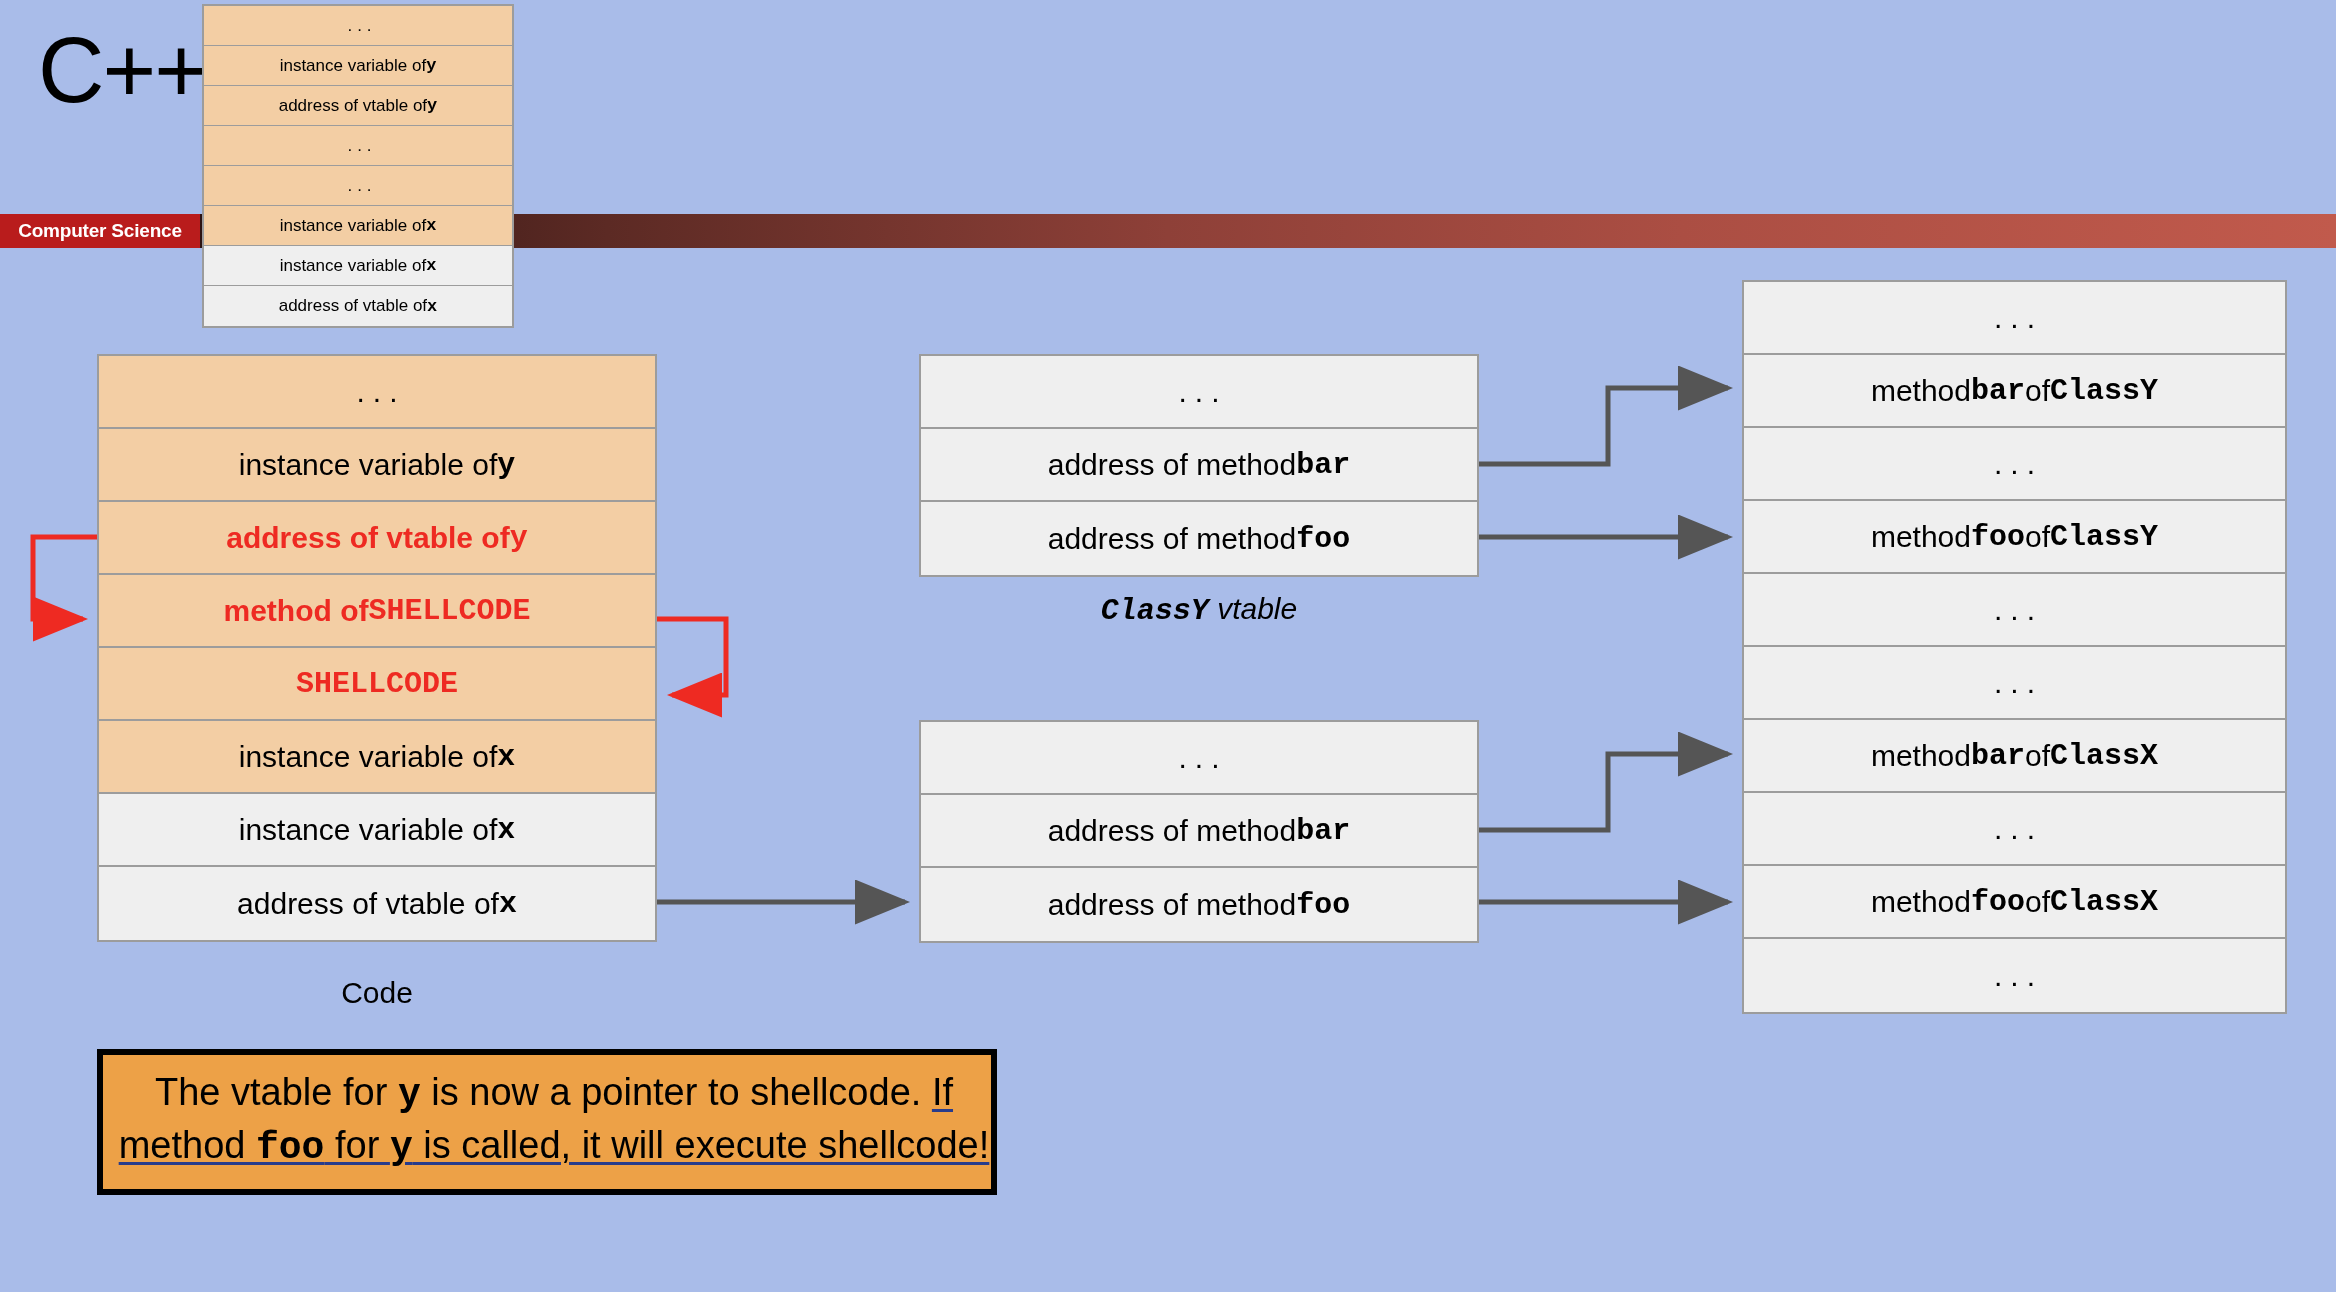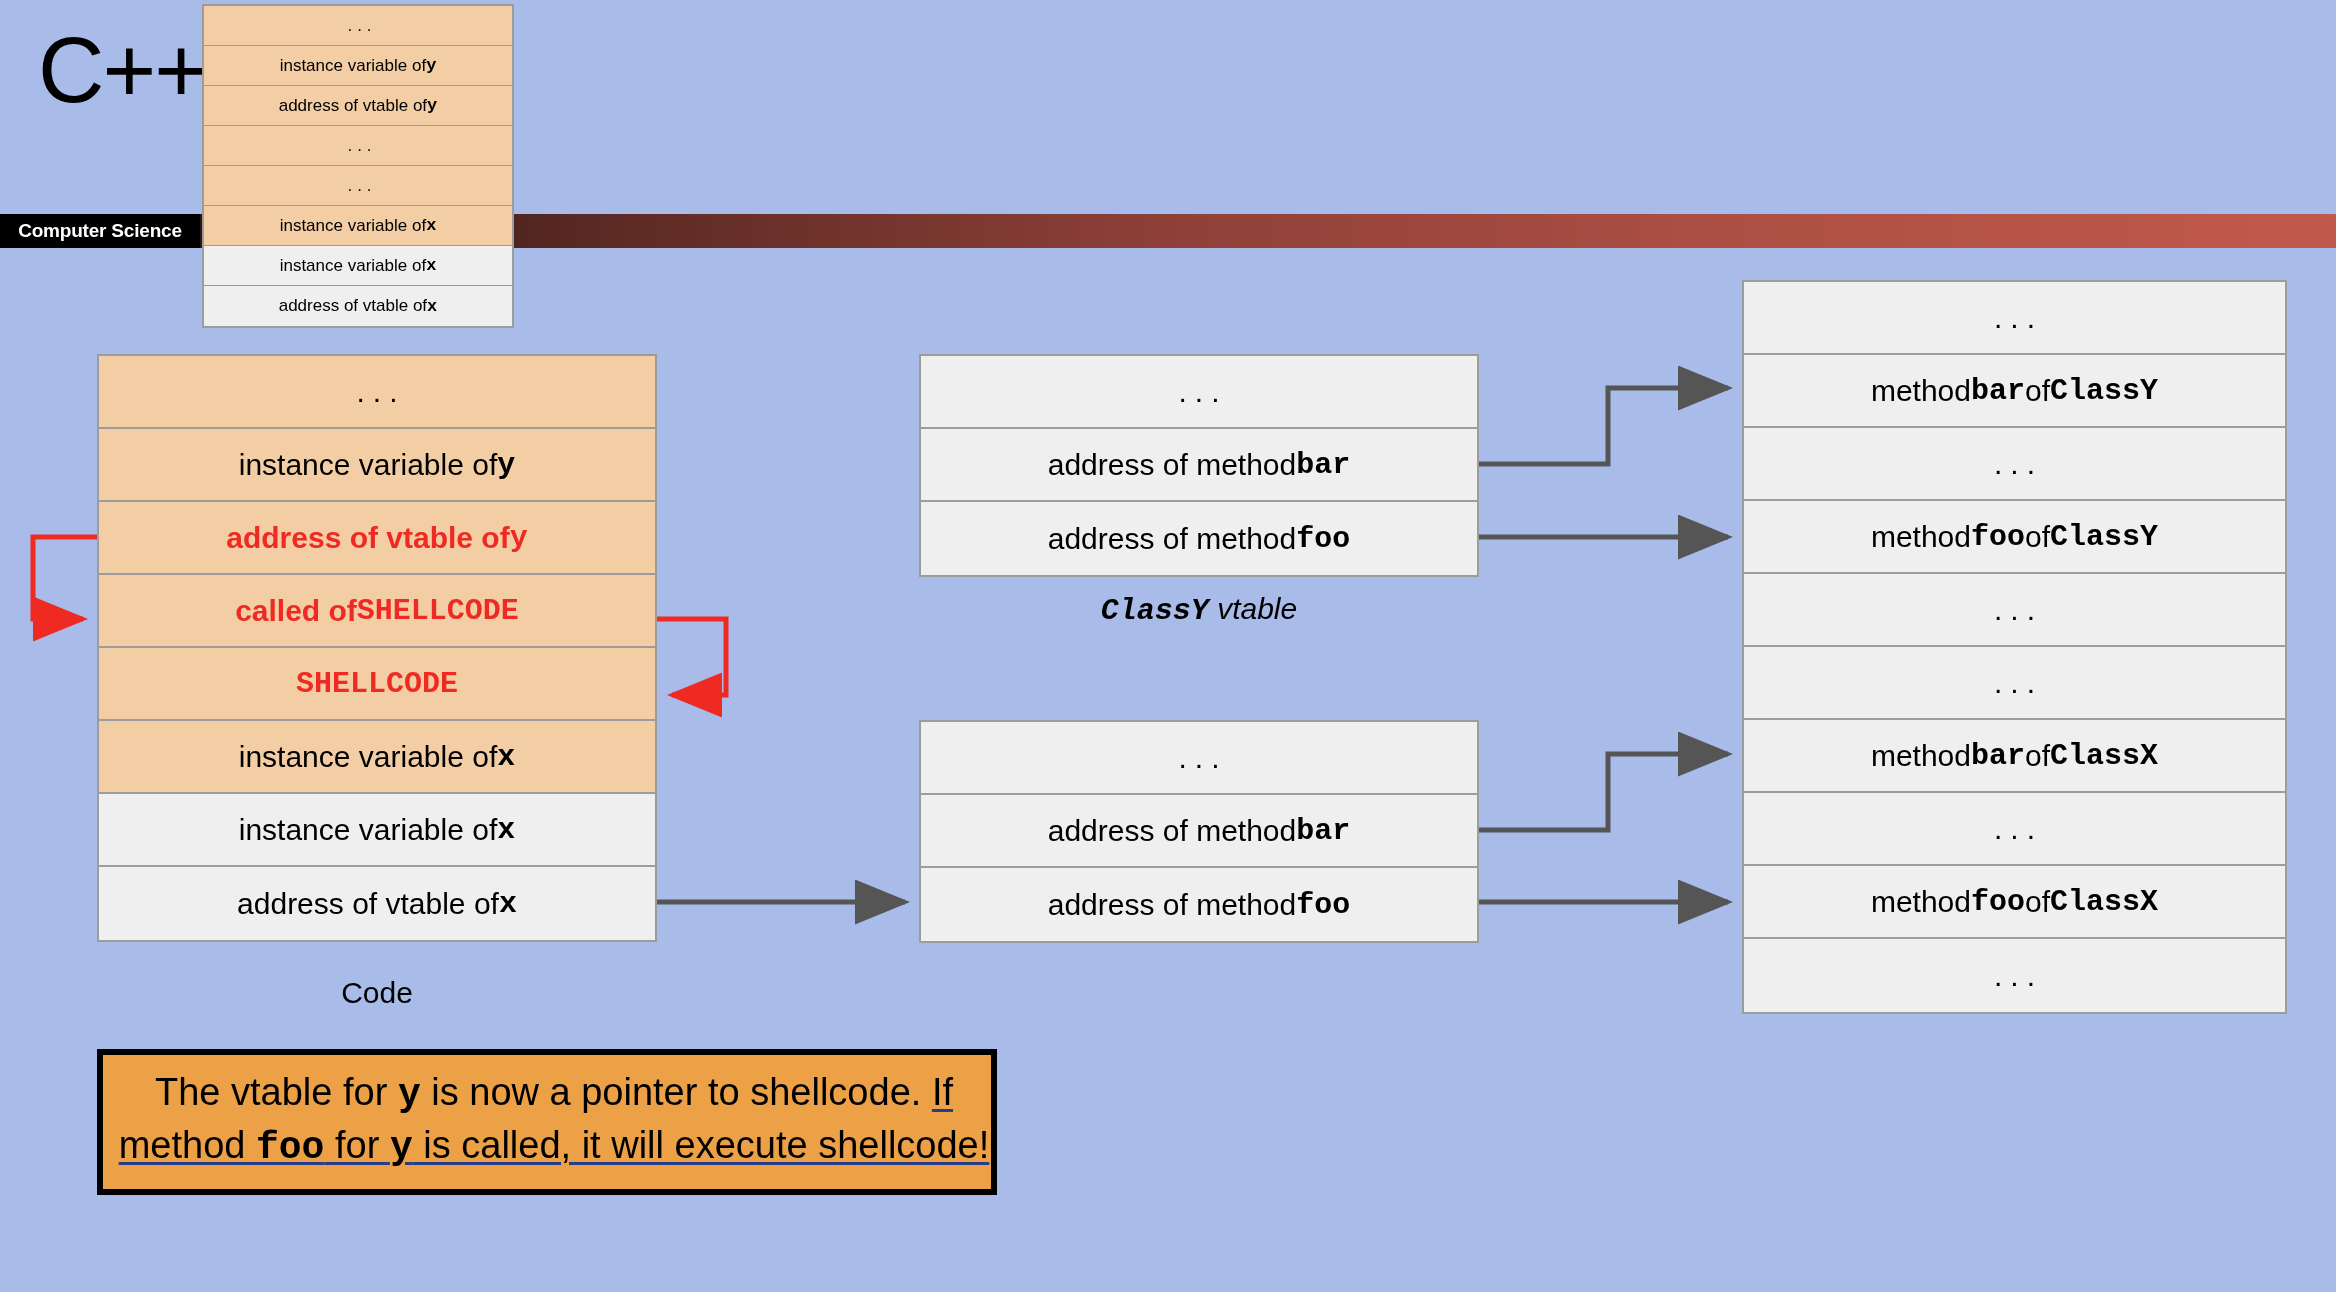--- a/index.html
+++ b/index.html
@@ -30,21 +30,21 @@
     width: 2336px;
     height: 34px;
     background: linear-gradient(to right, #1e0d0c 0%, #2b1312 8%, #5c2a24 26%, #8e4038 50%, #ab4e43 72%, #c15a4c 100%);
   }
   .cs-badge {
     position: absolute;
     left: 0;
     top: 214px;
     width: 200px;
     height: 34px;
-    background: #000000;
+    background: #b91c1c;
     color: #ffffff;
     font-size: 19px;
     font-weight: bold;
     display: flex;
     align-items: center;
     justify-content: center;
     letter-spacing: -0.2px;
     z-index: 6;
   }
   .cpp-title {
@@ -229,21 +229,21 @@
       </div>
       <div class="memrow orange">
         <span>instance variable of </span>
         <span class="mono">y</span>
       </div>
       <div class="memrow orange red">
         <span>address of vtable of </span>
         <span class="mono">y</span>
       </div>
       <div class="memrow orange red">
-        <span>called of </span>
+        <span>method of </span>
         <span class="mono">SHELLCODE</span>
       </div>
       <div class="memrow orange red">
         <span class="mono">SHELLCODE</span>
       </div>
       <div class="memrow orange">
         <span>instance variable of </span>
         <span class="mono">x</span>
       </div>
       <div class="memrow">

